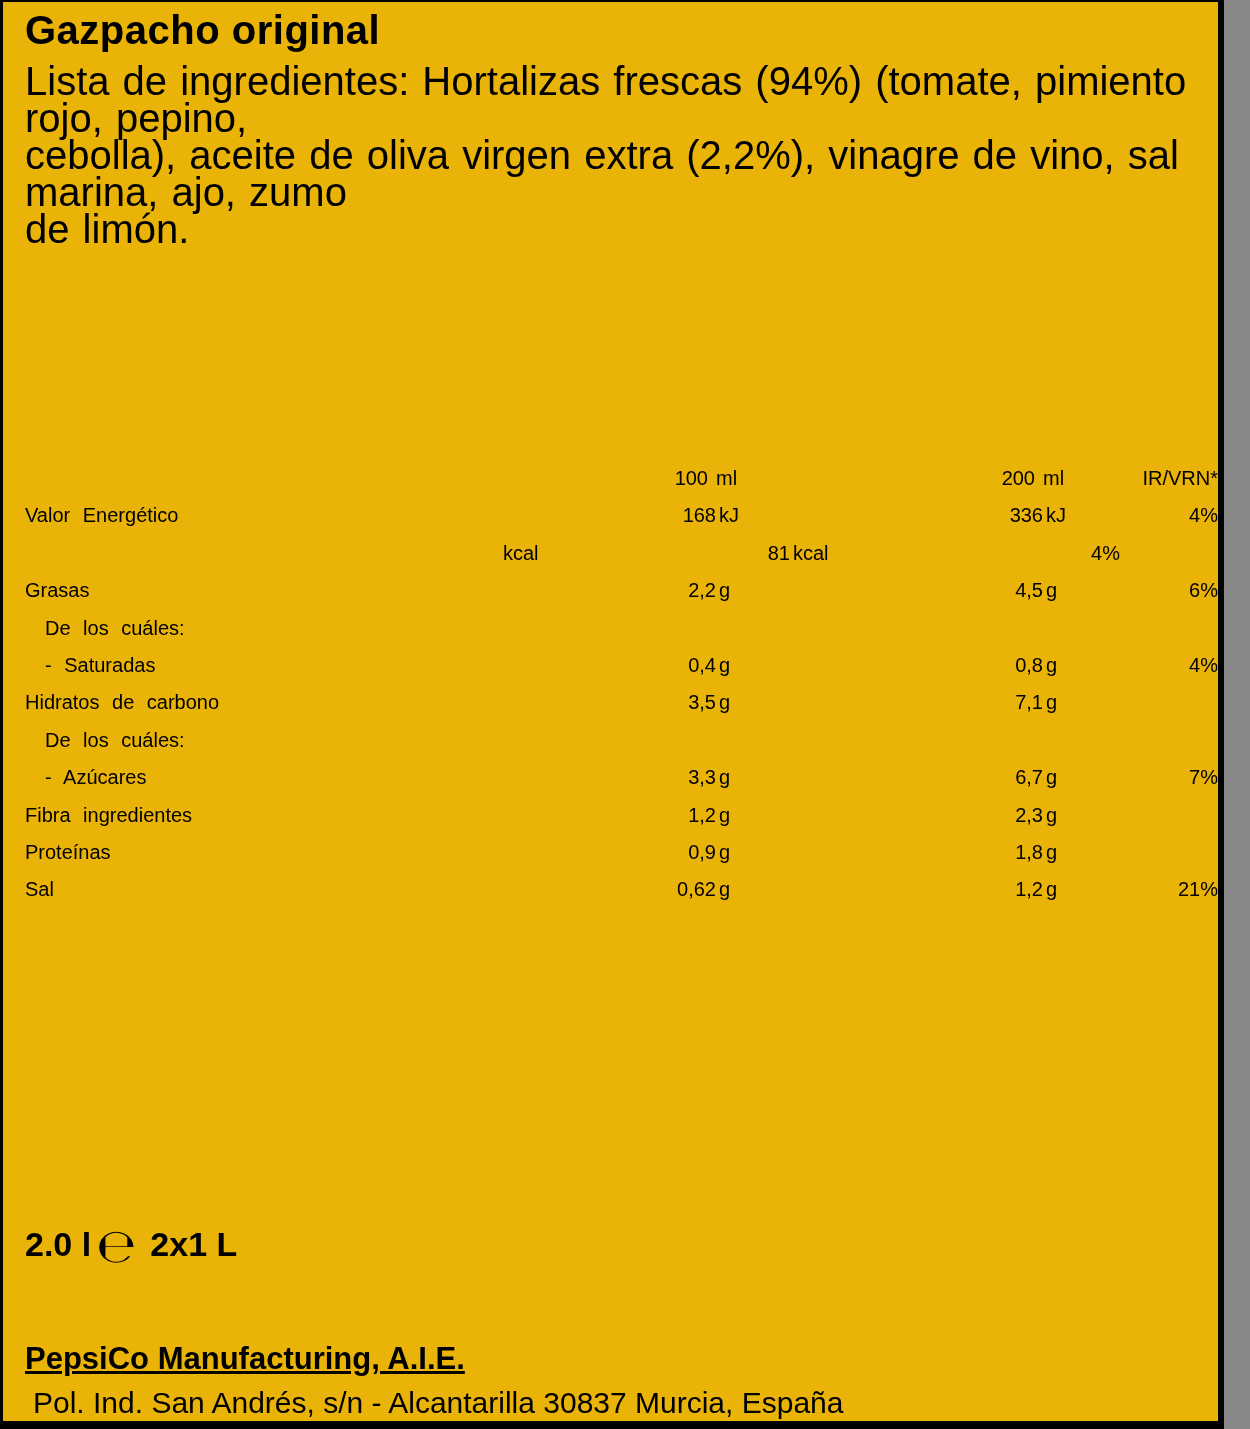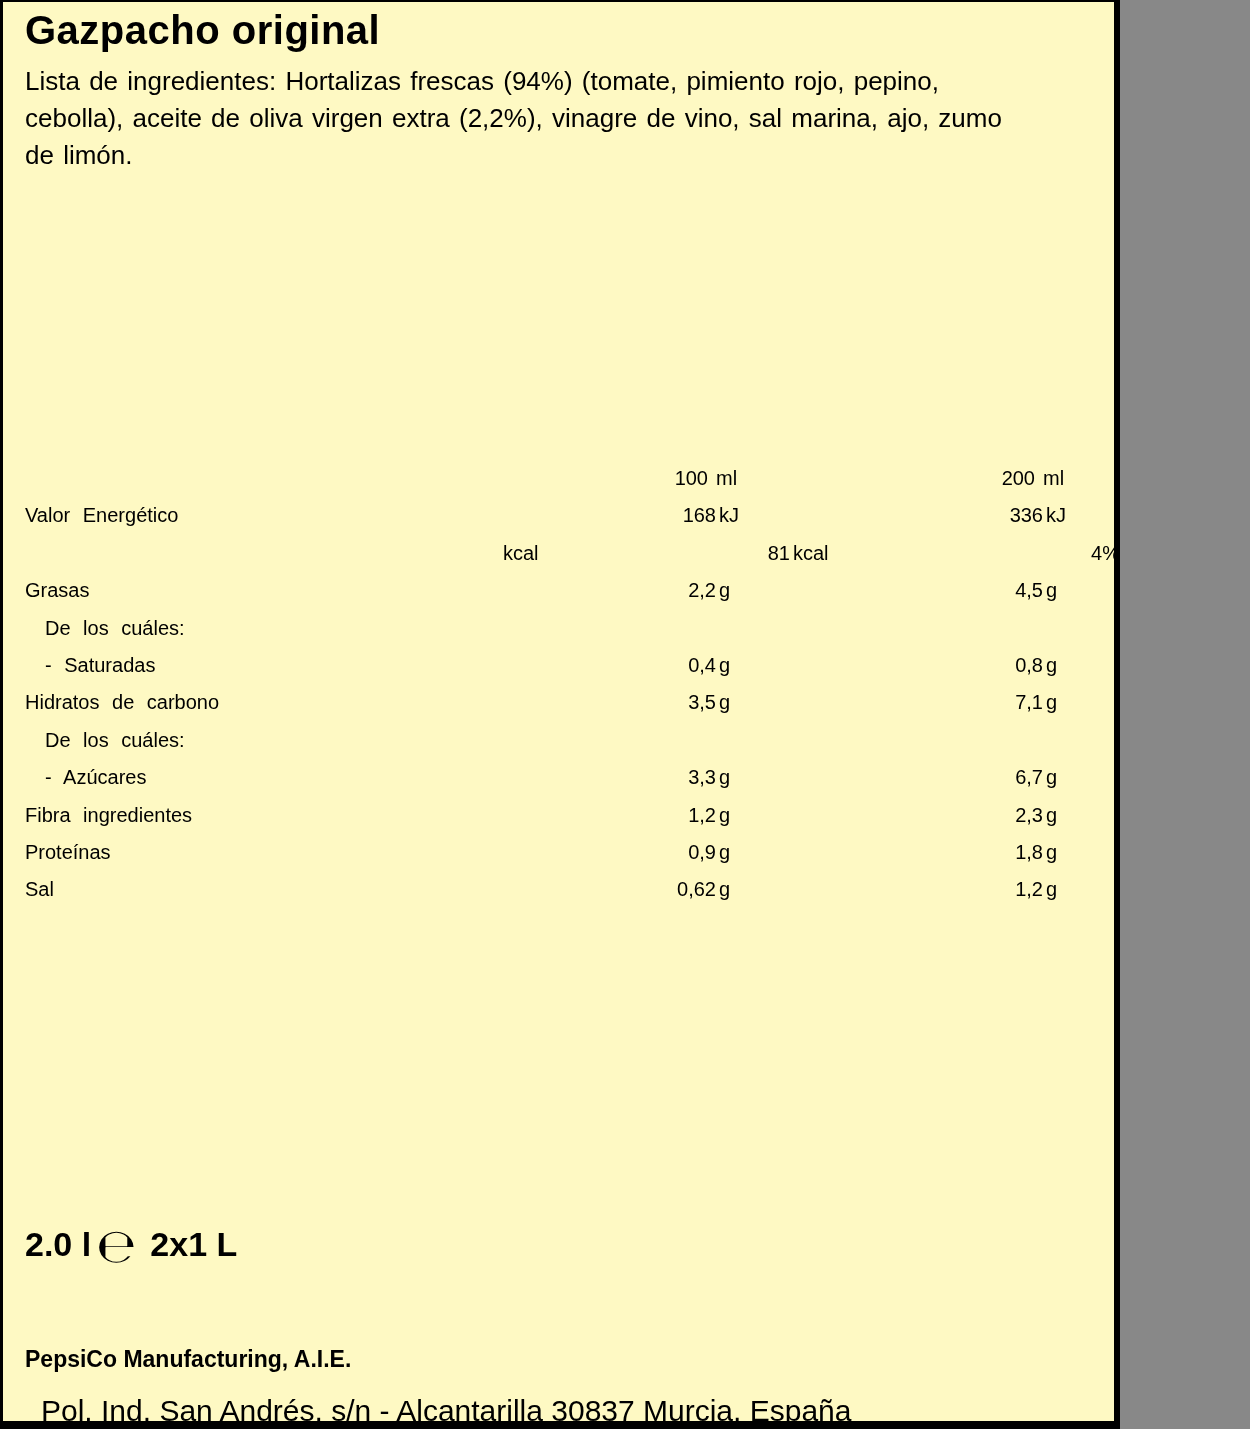--- a/index.html
+++ b/index.html
@@ -1,35 +1,35 @@
 <!DOCTYPE html>
 <html><head>
 <meta charset="utf-8">
 <style>
   html,body{margin:0;padding:0;background:#888;}
   .page{
     position:relative;
-    width:1120px;height:1429px;
+    width:1224px;height:1429px;
     box-sizing:border-box;
-    background:#fef9c3;
+    background:#eab308;
     color:#000;
     border:solid #000;
     border-width:2px 6px 8px 3px;
     font-family:"Liberation Sans", sans-serif;
     overflow:hidden;
   }
   .abs{position:absolute;}
   .title{
     left:22px;top:4px;
     font-size:40px;font-weight:bold;line-height:48px;
     letter-spacing:0.5px;
     white-space:nowrap;
   }
   .body-text{
-    font-size:26px;line-height:37px;
+    font-size:40px;line-height:37px;
     word-spacing:2px;
   }
   .ingredients{
     left:22px;top:61px;width:1200px;
     white-space:pre-line;
   }
   .serving{left:22px;top:215px;width:1200px;}
   
   .ntable{left:22px;top:458px;width:1193px;font-size:20px;}
   .nrow{display:grid;grid-template-columns:475px 216px 74px 253px 77px 98px;}
@@ -48,22 +48,22 @@
     white-space:nowrap;
     text-align:center;
   }
   .emark{
     font-family:"DejaVu Sans", sans-serif;
     font-size:47px;font-weight:normal;
     vertical-align:-6px;
     margin:0 14px 0 5px;
   }
   .mfr{left:22px;top:1339px;width:1200px;line-height:36px;font-size:30px;}
-  .mfr-name{font-weight:bold;font-size:23px;margin:0;}
-  .mfr-addr{margin:16px;}
+  .mfr-name{font-weight:bold;font-size:31px;margin:0;text-decoration:underline;}
+  .mfr-addr{margin:8px;}
 </style>
 </head>
 <body>
 
 <div class="page">
 
   <div class="abs title">Gazpacho original</div>
 
   <div class="abs body-text ingredients">Lista de ingredientes: Hortalizas frescas (94%) (tomate, pimiento rojo, pepino,
 cebolla), aceite de oliva virgen extra (2,2%), vinagre de vino, sal marina, ajo, zumo

